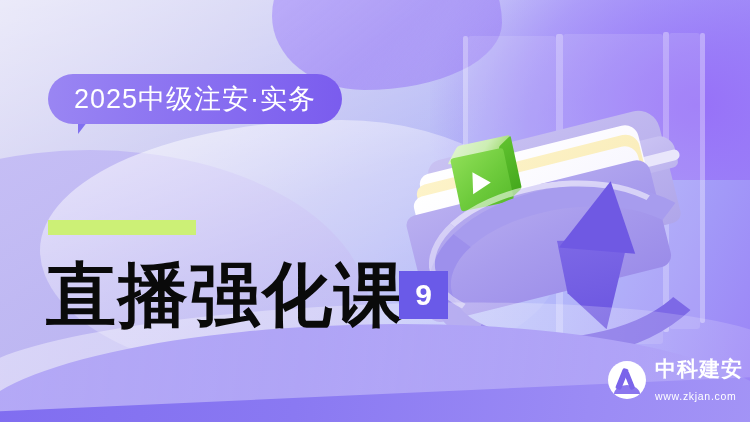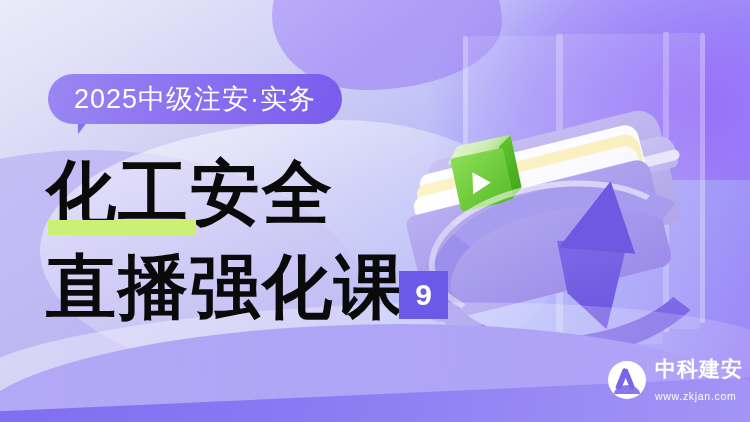--- a/index.html
+++ b/index.html
@@ -307,21 +307,21 @@
     position: absolute;
     left: 48px;
     top: 220px;
     width: 148px;
     height: 15px;
     background: #ccf076;
   }
   .title-line-2 {
     position: absolute;
     left: 46px;
-    top: 252px;
+    top: 260px;
     font-size: 70px;
     font-weight: bold;
     color: #0a0a0a;
     letter-spacing: 2px;
     line-height: 1;
     white-space: nowrap;
   }
 
   .num-badge {
     position: absolute;
@@ -444,21 +444,20 @@
   </div>
 
   <div class="band"></div>
   <div class="band-hi"></div>
 
   <div class="content">
 
     <div class="tag-tail"></div>
     <div class="tag">2025中级注安·实务</div>
 
-    <div class="title-line-1">化工安全</div>
     <div class="hl"></div>
     <div class="title-line-2">直播强化课</div>
 
     <div class="num-badge">9</div>
 
     <div class="logo">
       <div class="logo-mark">
         <div class="m3"></div>
         <div class="m1"></div>
         <div class="m2"></div>

